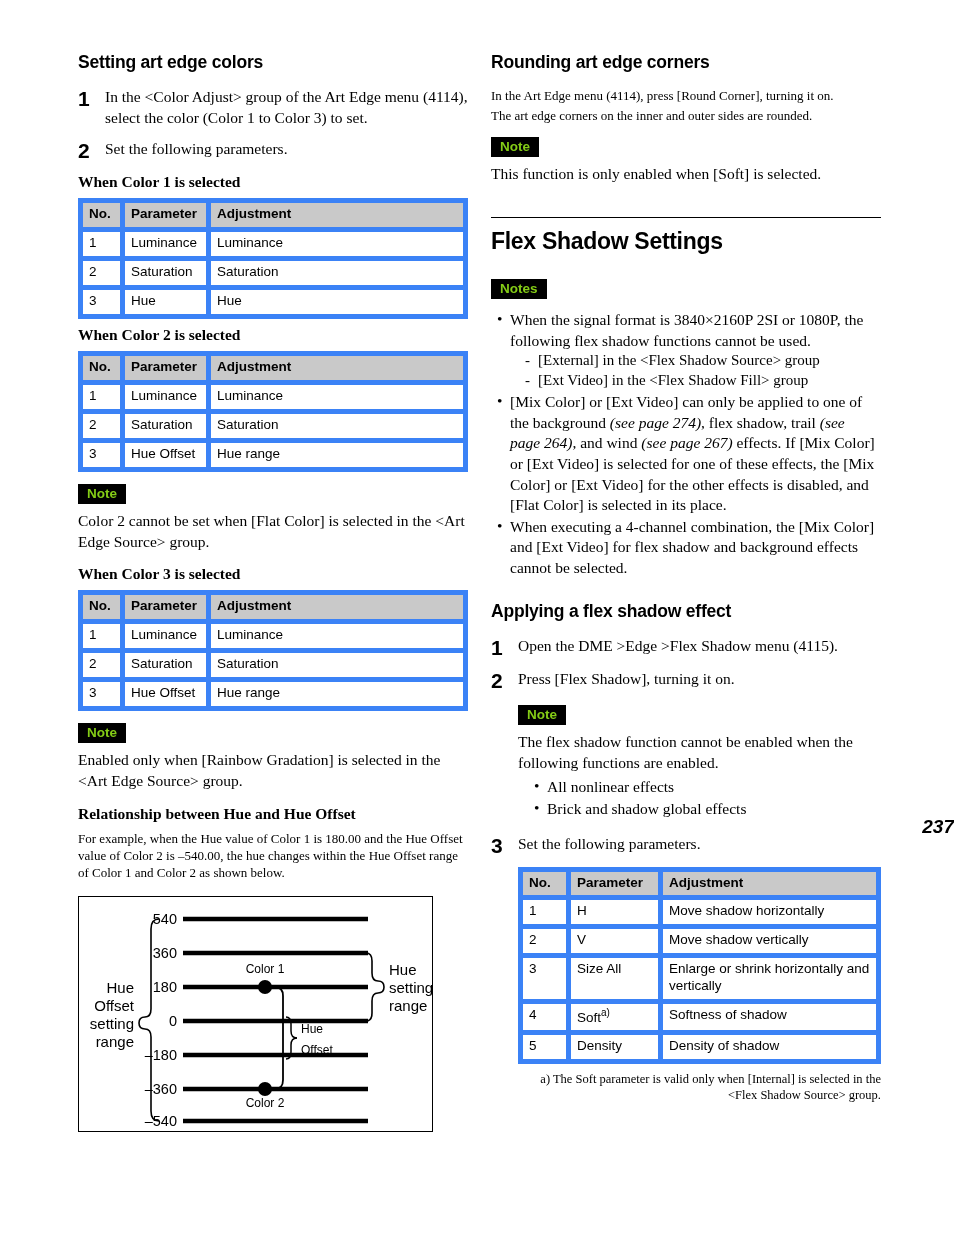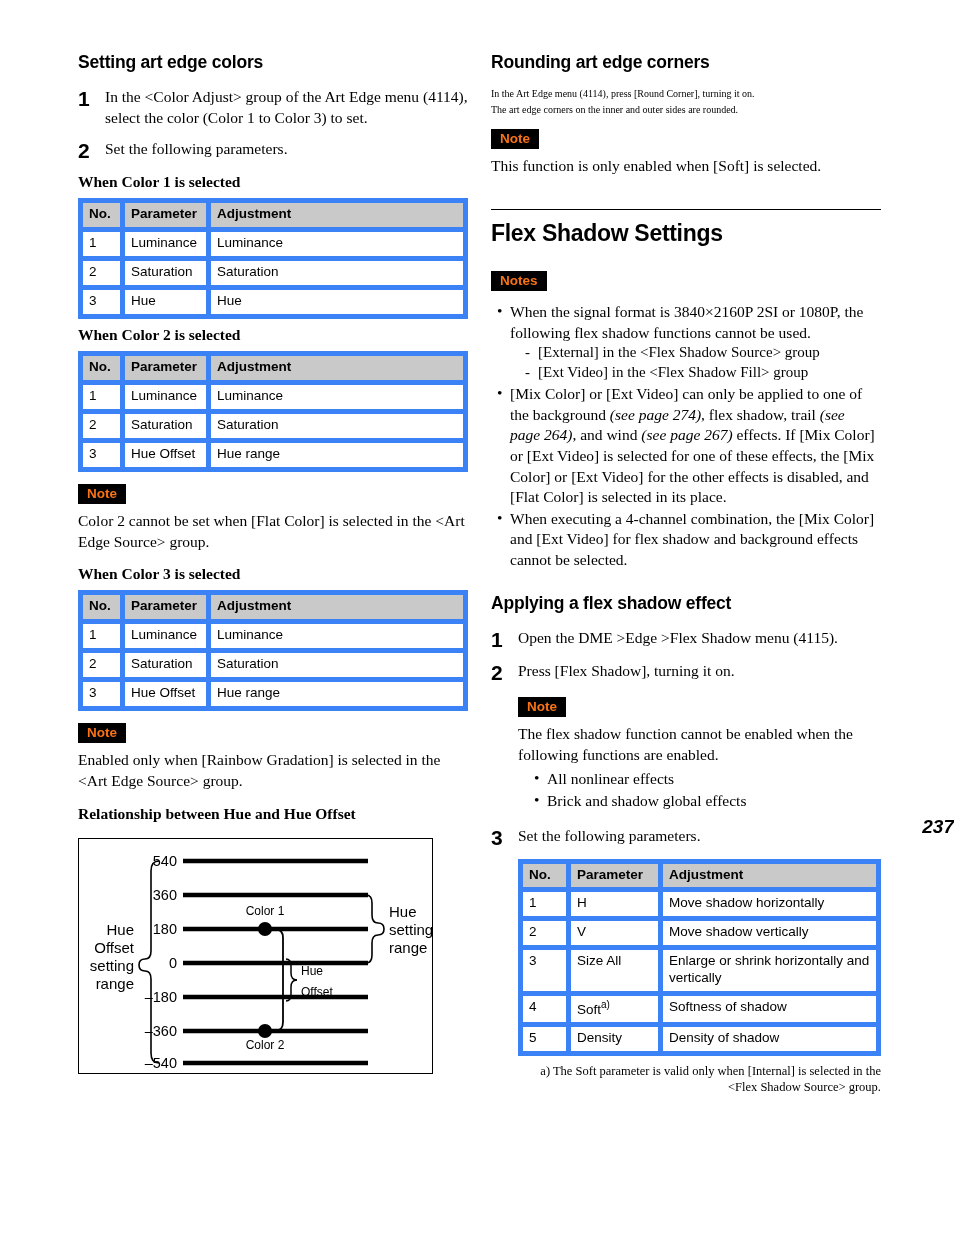--- a/index.html
+++ b/index.html
@@ -70,30 +70,30 @@
     width: 27px;
     flex: 0 0 27px;
     padding-top: 1px;
   }
   .step-body {
     font-size: 15.5px;
     line-height: 1.33;
     flex: 1;
   }
   .para {
-    font-size: 10px;
+    font-size: 13px;
     line-height: 1.33;
     margin: 0 0 3px 0;
   }
 
   
   .note-badge {
     display: inline-block;
     background: #000;
-    color: #f97316;
+    color: #84cc16;
     font-family: "Liberation Sans", sans-serif;
     font-size: 13.5px;
     font-weight: bold;
     padding: 3px 9px 4px 9px;
     line-height: 1;
     margin-bottom: 7px;
   }
   .note-block { margin: 12px 0 12px 0; }
   .note-text {
     font-size: 15.5px;
@@ -311,20 +311,21 @@
         </tr>
       </tbody>
     </table>
 
     <div class="note-block">
       <div class="note-badge">Note</div>
       <div class="note-text">Enabled only when [Rainbow Gradation] is selected in the &lt;Art Edge Source&gt; group.</div>
     </div>
 
     <div class="subhead">Relationship between Hue and Hue Offset</div>
+    <div class="para">For example, when the Hue value of Color 1 is 180.00 and the Hue Offset value of Color 2 is –540.00, the hue changes within the Hue Offset range of Color 1 and Color 2 as shown below.</div>
 
     <div class="figbox">
       <svg width="353" height="234" viewBox="0 0 353 234">
 
         <g stroke="#000" stroke-width="4.5" stroke-linecap="butt">
           <line x1="104" y1="22" x2="289" y2="22"></line>
           <line x1="104" y1="56" x2="289" y2="56"></line>
           <line x1="104" y1="90" x2="289" y2="90"></line>
           <line x1="104" y1="124" x2="289" y2="124"></line>
           <line x1="104" y1="158" x2="289" y2="158"></line>

